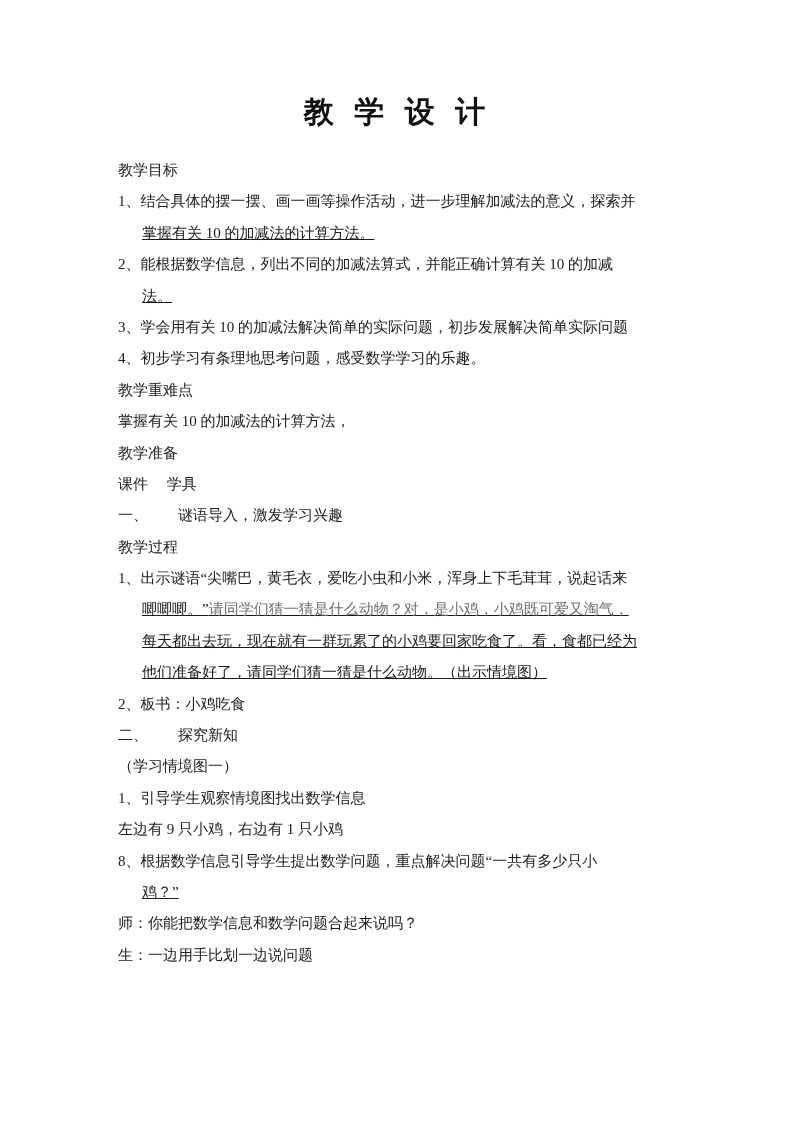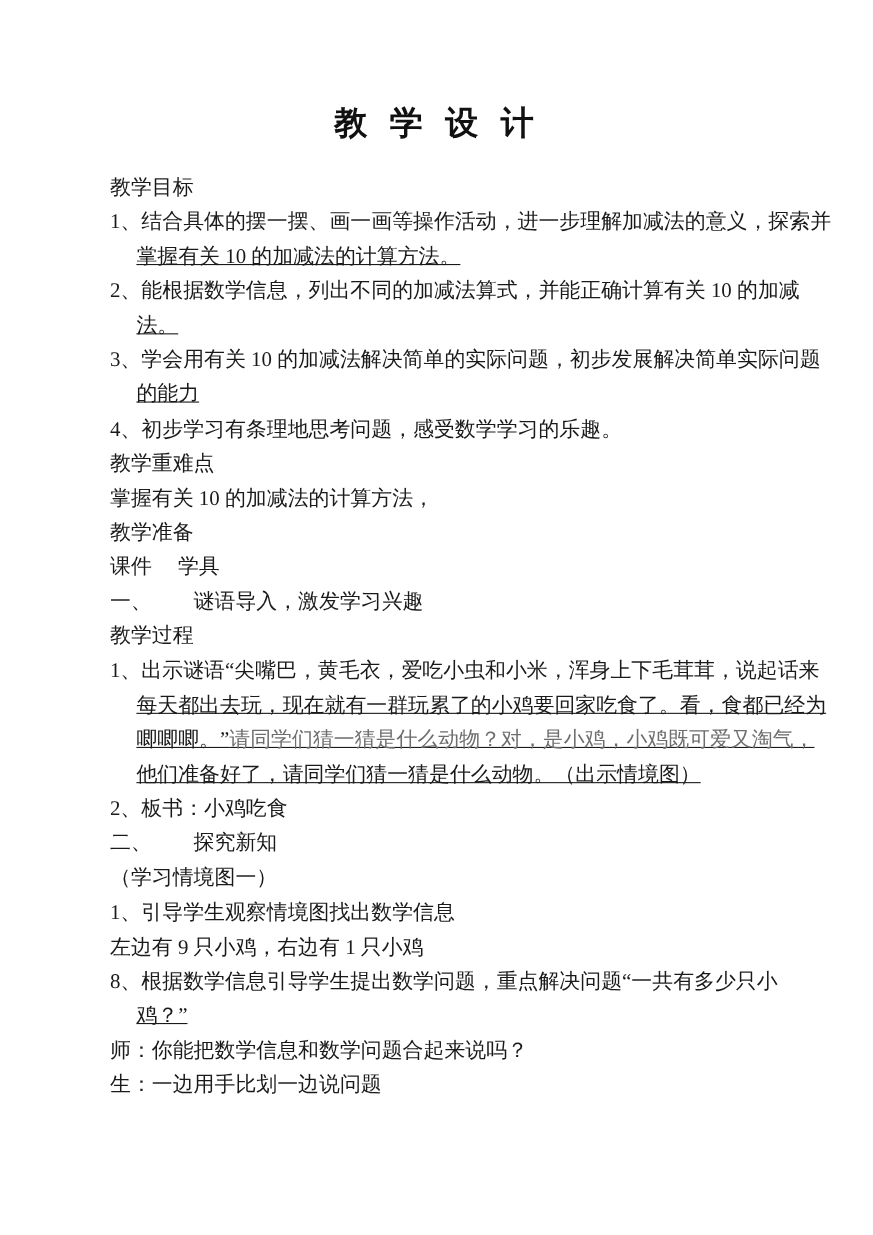--- a/index.html
+++ b/index.html
@@ -23,23 +23,23 @@
     font-family: "DejaVu Sans", "Liberation Sans", sans-serif;
     font-size: 30px;
     font-weight: bold;
     color: #111111;
     letter-spacing: 5px;
     white-space: pre;
   }
   .doc-body {
     position: absolute;
     top: 155px;
-    left: 100px;
+    left: 118px;
     width: 570px;
-    font-size: 19px;
+    font-size: 15px;
     color: #1a1a1a;
   }
   .line {
     height: 31.4px;
     line-height: 31.4px;
     white-space: nowrap;
   }
   .line.indent { padding-left: 24px; text-decoration: underline; }
   .muted { color: #6e6e6e; }
 </style>
@@ -48,31 +48,30 @@
 
 <div class="page">
   <div class="doc-title">教 学 设 计</div>
   <div class="doc-body">
       <div class="line"><span>教学目标</span></div>
       <div class="line"><span>1、结合具体的摆一摆、画一画等操作活动，进一步理解加减法的意义，探索并</span></div>
       <div class="line indent"><span>掌握有关 10 的加减法的计算方法。</span></div>
       <div class="line"><span>2、能根据数学信息，列出不同的加减法算式，并能正确计算有关 10 的加减</span></div>
       <div class="line indent"><span>法。</span></div>
       <div class="line"><span>3、学会用有关 10 的加减法解决简单的实际问题，初步发展解决简单实际问题</span></div>
-      <div class="line indent"><span>的能力</span></div>
       <div class="line"><span>4、初步学习有条理地思考问题，感受数学学习的乐趣。</span></div>
       <div class="line"><span>教学重难点</span></div>
       <div class="line"><span>掌握有关 10 的加减法的计算方法，</span></div>
       <div class="line"><span>教学准备</span></div>
       <div class="line"><span>课件　 学具</span></div>
       <div class="line"><span>一、　　谜语导入，激发学习兴趣</span></div>
       <div class="line"><span>教学过程</span></div>
       <div class="line"><span>1、出示谜语“尖嘴巴，黄毛衣，爱吃小虫和小米，浑身上下毛茸茸，说起话来</span></div>
+      <div class="line indent"><span>唧唧唧。”</span><span class="muted">请同学们猜一猜是什么动物？对，是小鸡，小鸡既可爱又淘气，</span></div>
       <div class="line indent"><span>每天都出去玩，现在就有一群玩累了的小鸡要回家吃食了。看，食都已经为</span></div>
-      <div class="line indent"><span>唧唧唧。”</span><span class="muted">请同学们猜一猜是什么动物？对，是小鸡，小鸡既可爱又淘气，</span></div>
       <div class="line indent"><span>他们准备好了，请同学们猜一猜是什么动物。（出示情境图）</span></div>
       <div class="line"><span>2、板书：小鸡吃食</span></div>
       <div class="line"><span>二、　　探究新知</span></div>
       <div class="line"><span>（学习情境图一）</span></div>
       <div class="line"><span>1、引导学生观察情境图找出数学信息</span></div>
       <div class="line"><span>左边有 9 只小鸡，右边有 1 只小鸡</span></div>
       <div class="line"><span>8、根据数学信息引导学生提出数学问题，重点解决问题“一共有多少只小</span></div>
       <div class="line indent"><span>鸡？”</span></div>
       <div class="line"><span>师：你能把数学信息和数学问题合起来说吗？</span></div>
       <div class="line"><span>生：一边用手比划一边说问题</span></div>

